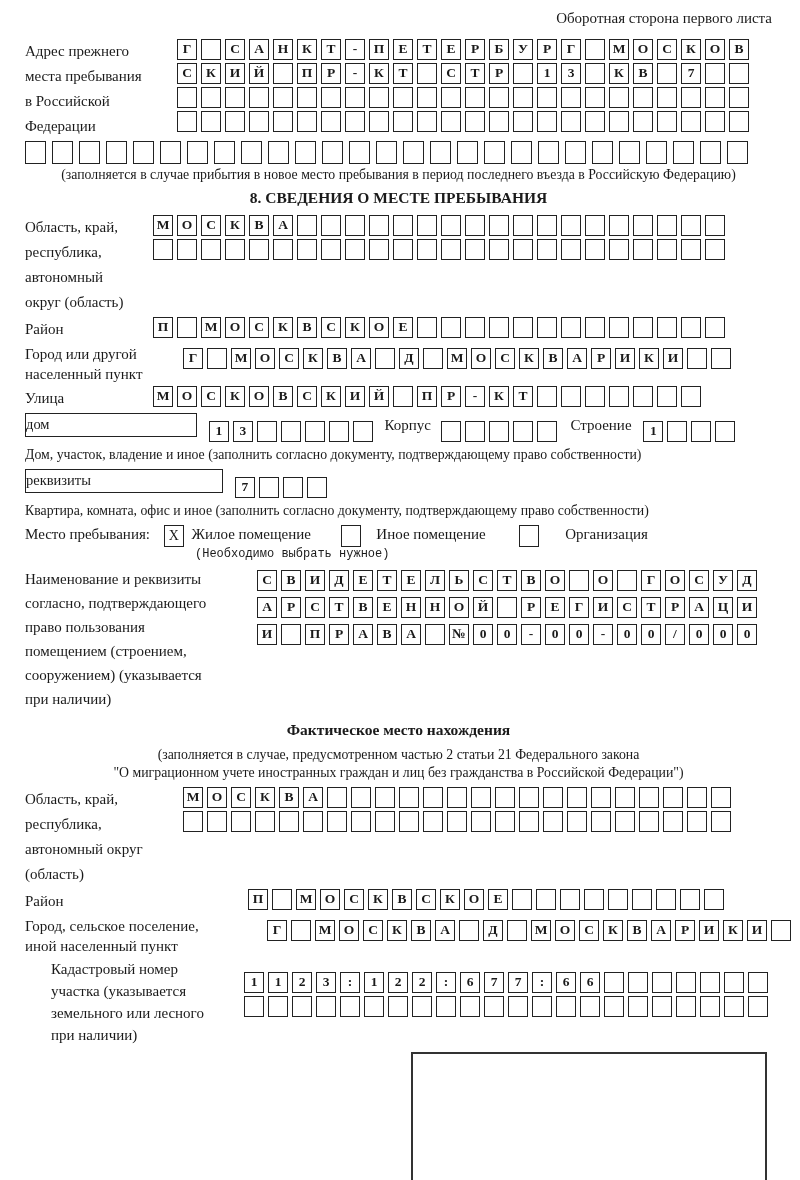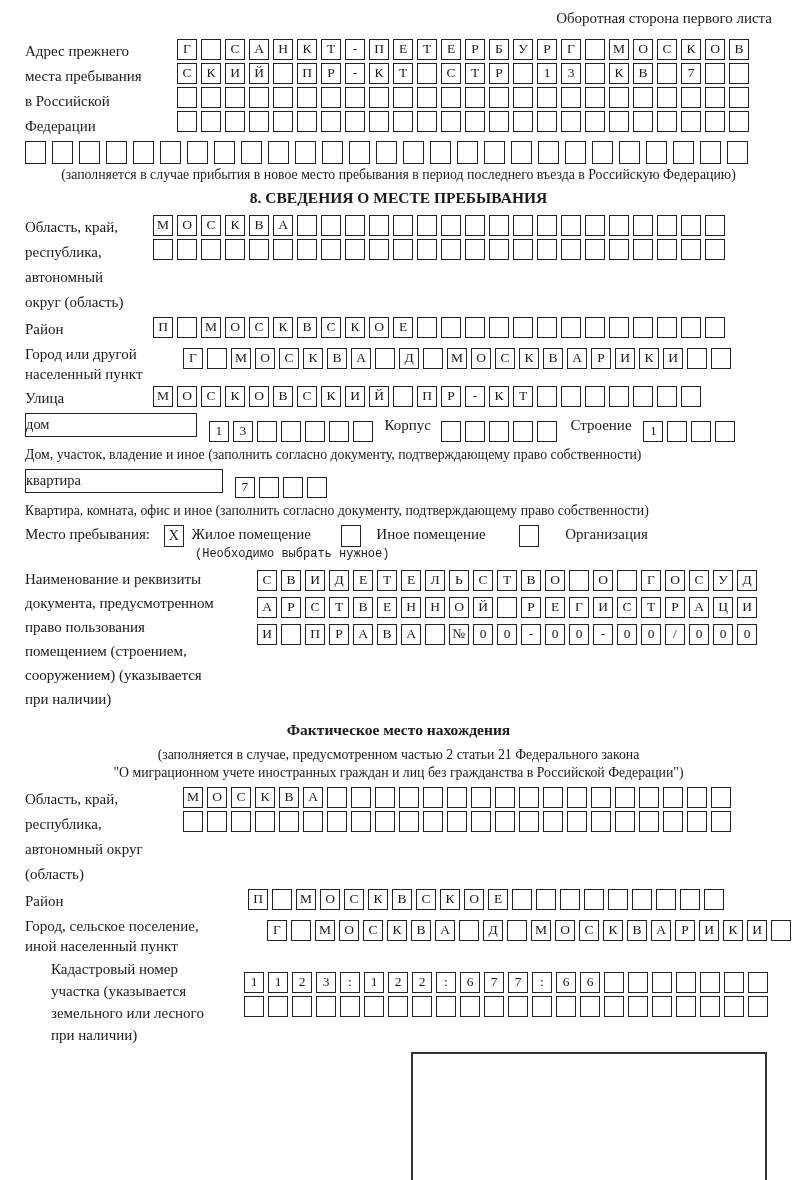--- a/index.html
+++ b/index.html
@@ -8,21 +8,21 @@
     font-family:"Liberation Serif","DejaVu Serif",serif;
     color:#1a1a1a;font-size:15px;
     box-sizing:border-box;
     overflow:hidden;
   }
   .page{width:800px;height:1180px;box-sizing:border-box;padding:10px 28px 0 25px;}
   .hdr{text-align:right;font-size:15px;margin-bottom:12px;}
   .row{display:flex;align-items:flex-start;margin-bottom:2px;}
   .lblcol{flex:none;line-height:25px;}
   .lbl-line{display:block;white-space:nowrap;}
-  .cells{white-space:nowrap;line-height:0;margin-bottom:3px;}
+  .cells{white-space:nowrap;line-height:0;margin-bottom:3px;font-weight:bold;}
   .cell{
     display:inline-block;box-sizing:border-box;
     width:20px;height:21px;border:1.6px solid #222;
     margin-right:4px;text-align:center;
     font-size:13.5px;line-height:18px;vertical-align:top;
   }
   .cells-lg .cell{width:21px;height:23px;margin-right:6px;line-height:20px;}
   .caption{font-size:13.8px;text-align:center;margin:2px 0 6px 0;}
   .caption-left{font-size:13.8px;margin:2px 0 6px 0;}
   .sec-title{text-align:center;font-weight:bold;font-size:15.5px;margin:6px 0 8px 0;}
@@ -105,40 +105,40 @@
     <span class="widebox" style="width:172px;">дом</span>
     <span class="cells" style="display:inline-block;margin-left:8px;"><span class="cell">1</span><span class="cell">3</span><span class="cell"></span><span class="cell"></span><span class="cell"></span><span class="cell"></span><span class="cell"></span></span>
     <span class="inline-lbl" style="margin:0 6px 0 4px;">Корпус</span>
     <span class="cells" style="display:inline-block;"><span class="cell"></span><span class="cell"></span><span class="cell"></span><span class="cell"></span><span class="cell"></span></span>
     <span class="inline-lbl" style="margin:0 8px 0 6px;">Строение</span>
     <span class="cells" style="display:inline-block;"><span class="cell">1</span><span class="cell"></span><span class="cell"></span><span class="cell"></span></span>
   </div>
   <div class="caption-left">Дом, участок, владение и иное (заполнить согласно документу, подтверждающему право собственности)</div>
 
   <div style="white-space:nowrap;">
-    <span class="widebox" style="width:198px;">квартира</span>
+    <span class="widebox" style="width:198px;">реквизиты</span>
     <span class="cells" style="display:inline-block;margin-left:8px;"><span class="cell">7</span><span class="cell"></span><span class="cell"></span><span class="cell"></span></span>
   </div>
   <div class="caption-left">Квартира, комната, офис и иное (заполнить согласно документу, подтверждающему право собственности)</div>
 
   <div class="stayrow">
     <span>Место пребывания:</span>
     <span class="cbox" style="margin-left:10px;">X</span>
     <span>Жилое помещение</span>
     <span class="cbox" style="margin-left:26px;"></span>
     <span style="margin-left:8px;">Иное помещение</span>
     <span class="cbox" style="margin-left:30px;"></span>
     <span style="margin-left:18px;">Организация</span>
   </div>
   <div class="staynote">(Необходимо выбрать нужное)</div>
 
   <div class="row">
     <div class="lblcol" style="width:232px;line-height:24px;">
       <span class="lbl-line">Наименование и реквизиты</span>
-      <span class="lbl-line">документа, предусмотренном</span>
+      <span class="lbl-line">согласно, подтверждающего</span>
       <span class="lbl-line">право пользования</span>
       <span class="lbl-line">помещением (строением,</span>
       <span class="lbl-line">сооружением) (указывается</span>
       <span class="lbl-line">при наличии)</span>
     </div>
     <div style="padding-top:3px;">
       <div class="cells" style="margin-bottom:6px;"><span class="cell">С</span><span class="cell">В</span><span class="cell">И</span><span class="cell">Д</span><span class="cell">Е</span><span class="cell">Т</span><span class="cell">Е</span><span class="cell">Л</span><span class="cell">Ь</span><span class="cell">С</span><span class="cell">Т</span><span class="cell">В</span><span class="cell">О</span><span class="cell"></span><span class="cell">О</span><span class="cell"></span><span class="cell">Г</span><span class="cell">О</span><span class="cell">С</span><span class="cell">У</span><span class="cell">Д</span></div>
       <div class="cells" style="margin-bottom:6px;"><span class="cell">А</span><span class="cell">Р</span><span class="cell">С</span><span class="cell">Т</span><span class="cell">В</span><span class="cell">Е</span><span class="cell">Н</span><span class="cell">Н</span><span class="cell">О</span><span class="cell">Й</span><span class="cell"></span><span class="cell">Р</span><span class="cell">Е</span><span class="cell">Г</span><span class="cell">И</span><span class="cell">С</span><span class="cell">Т</span><span class="cell">Р</span><span class="cell">А</span><span class="cell">Ц</span><span class="cell">И</span></div>
       <div class="cells"><span class="cell">И</span><span class="cell"></span><span class="cell">П</span><span class="cell">Р</span><span class="cell">А</span><span class="cell">В</span><span class="cell">А</span><span class="cell"></span><span class="cell">№</span><span class="cell">0</span><span class="cell">0</span><span class="cell">-</span><span class="cell">0</span><span class="cell">0</span><span class="cell">-</span><span class="cell">0</span><span class="cell">0</span><span class="cell">/</span><span class="cell">0</span><span class="cell">0</span><span class="cell">0</span></div>
     </div>

